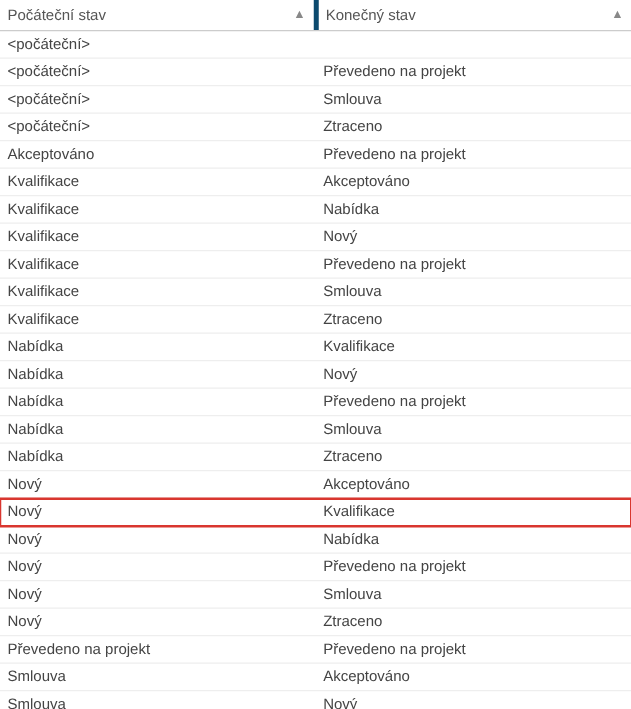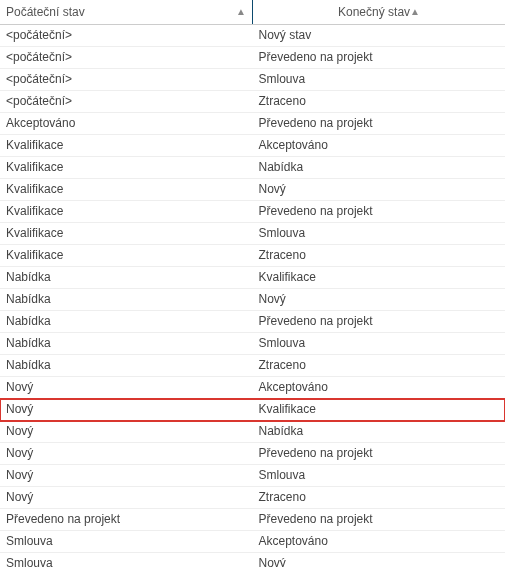--- a/index.html
+++ b/index.html
@@ -20,26 +20,26 @@
     background: #fff;
     border-bottom: 1px solid #ccc;
   }
   .header-cell {
     flex: 1;
     display: flex;
     align-items: center;
     justify-content: space-between;
     padding: 4px 6px;
     height: 24px;
-    border-right: 1px solid #0c4a6e;
+    border-right: 4px solid #0c4a6e;
     cursor: pointer;
     user-select: none;
     color: #555;
   }
-  .header-cell:last-child { border-right: none; justify-content: center; }
+  .header-cell:last-child { border-right: none; }
   .sort-icon {
     font-size: 10px;
     color: #888;
     line-height: 1;
   }
   .rows { }
   .row {
     display: flex;
     height: 22px;
     align-items: flex-end;
@@ -71,21 +71,20 @@
       <span class="sort-icon">▲</span>
     </div>
     <div class="header-cell">
       <span>Konečný stav</span>
       <span class="sort-icon">▲</span>
     </div>
   </div>
   <div class="rows" id="rows-container">
       <div class="row">
         <div class="cell">&lt;počáteční&gt;</div>
-        <div class="cell">Nový stav</div>
       </div>
       <div class="row">
         <div class="cell">&lt;počáteční&gt;</div>
         <div class="cell">Převedeno na projekt</div>
       </div>
       <div class="row">
         <div class="cell">&lt;počáteční&gt;</div>
         <div class="cell">Smlouva</div>
       </div>
       <div class="row">

